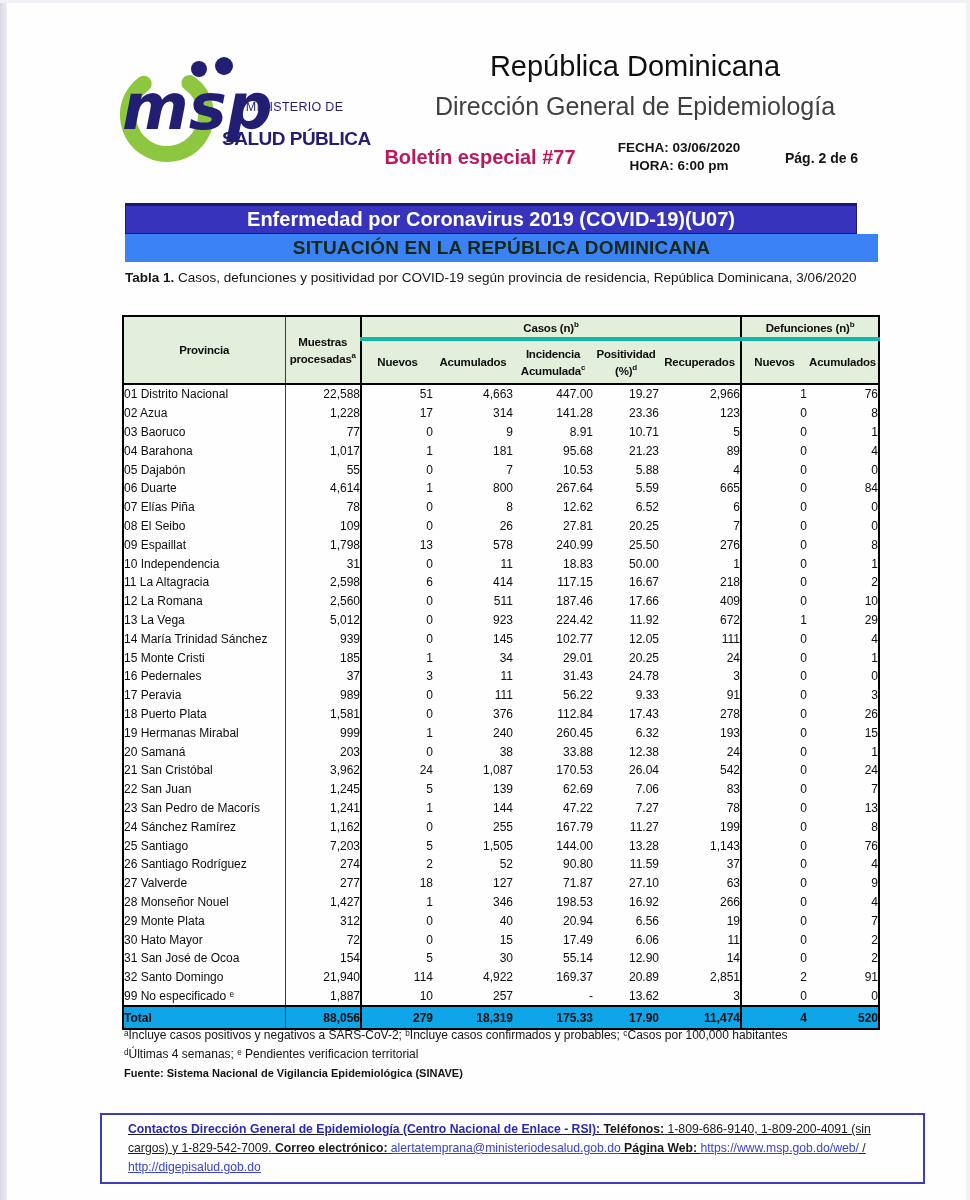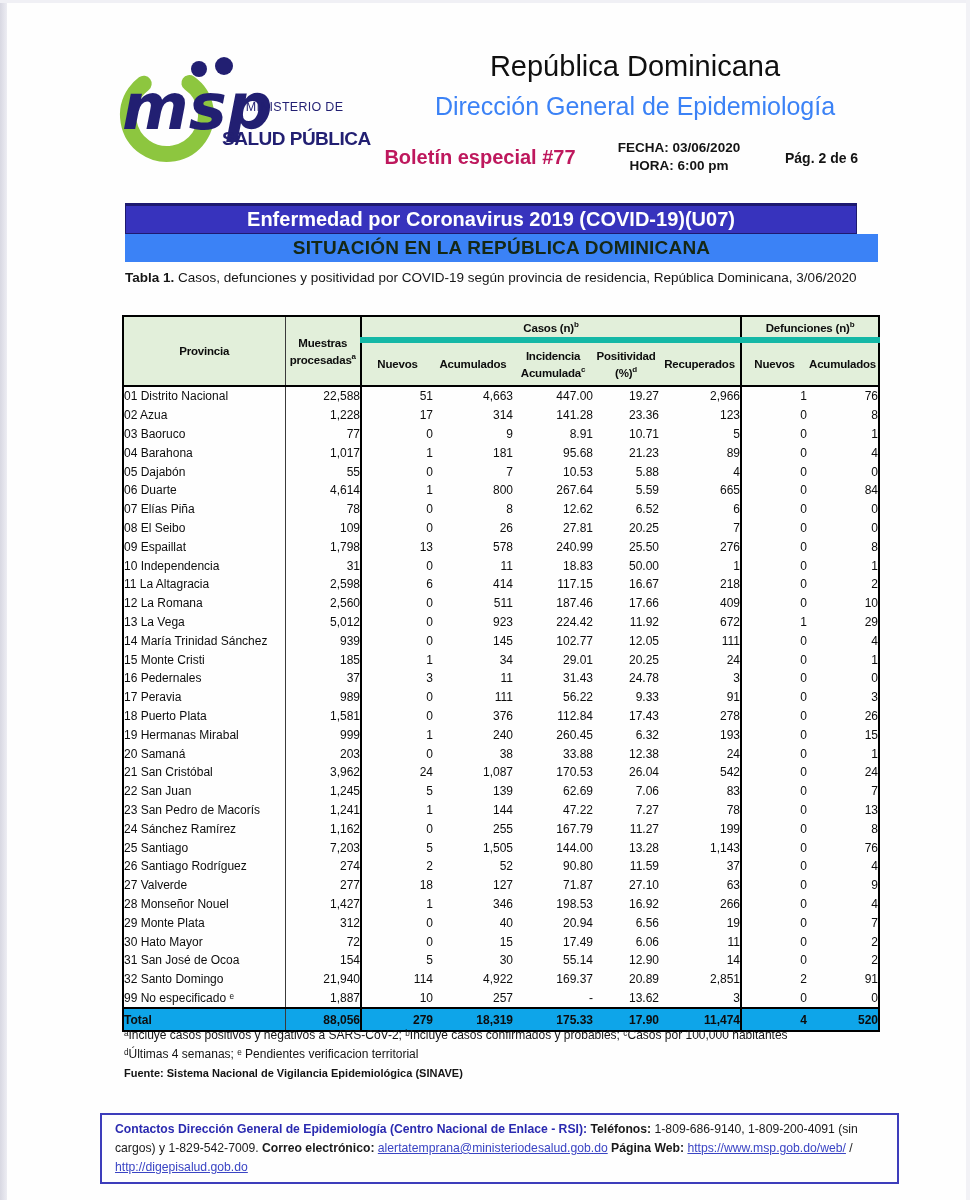--- a/index.html
+++ b/index.html
@@ -12,21 +12,21 @@
 
   
   .logo-wrap{position:absolute;left:100px;top:45px;width:280px;height:135px;}
   .logo-svg{position:absolute;left:0;top:0;}
   .ministry{position:absolute;left:122px;top:55px;width:145px;text-align:center;color:#221f72;}
   .ministry .m1{font-size:12.5px;letter-spacing:.3px;}
   .ministry .m2{font-size:19px;font-weight:bold;letter-spacing:-.5px;white-space:nowrap;margin-top:14px;}
 
   .titles{position:absolute;left:380px;top:50px;width:510px;text-align:center;}
   .title1{font-size:29px;color:#101010;}
-  .title2{font-size:25px;color:#3b82f6;margin-top:9px;}
+  .title2{font-size:25px;color:#404040;margin-top:9px;}
 
   .bulletin{position:absolute;left:368px;top:146px;width:224px;text-align:center;
             font-size:20px;font-weight:bold;color:#be185d;}
   .datetime{position:absolute;left:595px;top:139px;width:168px;text-align:center;
             font-size:13.5px;font-weight:bold;line-height:18px;color:#141414;}
   .pagenum{position:absolute;left:785px;top:150px;width:100px;
            font-size:14px;font-weight:bold;color:#141414;}
 
   
   .banner-blue{position:absolute;left:125px;top:203px;width:730px;height:27px;
@@ -38,21 +38,21 @@
 
   .caption{position:absolute;left:125px;top:269px;width:752px;
            font-size:13.5px;line-height:17px;text-align:justify;color:#161616;}
 
   
   .tbl-wrap{position:absolute;left:122px;top:315px;}
   table.covid{border-collapse:collapse;table-layout:fixed;width:756px;border:2px solid #000;}
   table.covid th,table.covid td{padding:0;margin:0;}
   thead th{background:#e2efda;font-weight:bold;font-size:11.5px;letter-spacing:-.2px;
            text-align:center;vertical-align:middle;color:#0d0d0d;}
-  th.grp{height:20px;border-bottom:6px solid #14b8a6;}
+  th.grp{height:20px;border-bottom:4px solid #14b8a6;}
   tr.sub th{height:42px;border-bottom:2px solid #000;line-height:14px;}
   th.span2{border-bottom:2px solid #000;line-height:14px;}
   .b-thin{border-left:1px solid #3a3a3a;}
   .b-thick{border-left:2px solid #000;}
   tbody td{height:18.8px;font-size:12px;vertical-align:middle;white-space:nowrap;
            overflow:hidden;color:#0d0d0d;}
   td.prov{text-align:left;padding-left:4px;}
   td.num{text-align:right;}
   td.c-mue{padding-right:5px;}
   td.c-nue{padding-right:26px;}
@@ -65,21 +65,21 @@
   tr.total td{background:#0ea5e9;font-weight:bold;border-top:2px solid #000;height:21px;}
   sup{font-size:8px;}
 
   
   .footnotes{position:absolute;left:124px;top:1026px;width:756px;font-size:12px;
              line-height:19px;color:#141414;}
   .fuente{font-weight:bold;font-size:11px;}
 
   
   .contact{position:absolute;left:100px;top:1113px;width:769px;
-           border:2px solid #3d3dbb;padding:5px 13px;font-size:12.2px;line-height:1.55;color:#1a1a1a;}
+           border:2px solid #3d3dbb;padding:5px 26px;font-size:12.2px;line-height:1.55;color:#1a1a1a;text-decoration:underline;}
   .c-bold{font-weight:bold;}
   .c-blue{color:#2a2ab0;font-weight:bold;}
   a.link{color:#3a44c4;text-decoration:underline;cursor:pointer;}
 </style>
 </head>
 <body>
 
 <div class="page">
   <div class="edge-left"></div>
   <div class="edge-top"></div>

